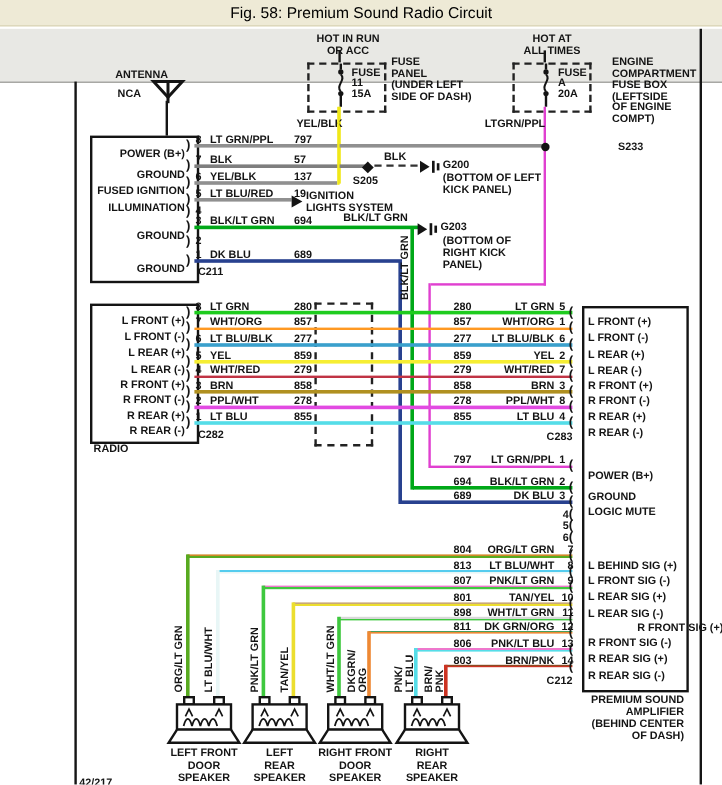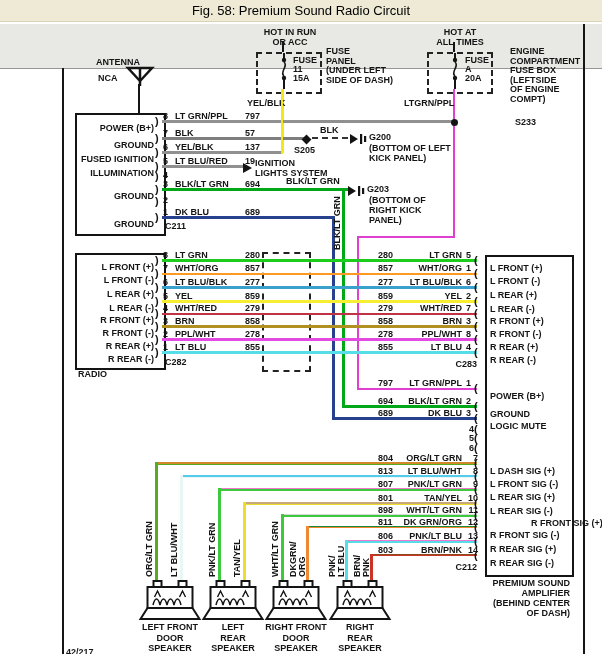--- a/index.html
+++ b/index.html
@@ -281,21 +281,21 @@
     <div class="br" style="left: 474px; top: 433px;">(</div>
     <div class="t r" style="left: 462px; top: 433px; width: 12px;">5</div>
     <div class="br" style="left: 474px; top: 443px;">(</div>
     <div class="t r" style="left: 462px; top: 443px; width: 12px;">6</div>
     <div class="hw" style="left: 156px; top: 462px; width: 321px; height: 3px; background: linear-gradient(rgb(208, 136, 40) 0px, rgb(208, 136, 40) 50%, rgb(88, 170, 32) 50%, rgb(88, 170, 32) 100%);"></div>
     <div class="vw" style="left: 155px; top: 462px; width: 3px; height: 120px; background: rgb(88, 170, 32);"></div>
     <div class="br" style="left: 474px; top: 458px;">(</div>
     <div class="t" style="left: 378px; top: 453px;">804</div>
     <div class="t r" style="left: 398px; top: 453px; width: 64px;">ORG/LT GRN</div>
     <div class="t r" style="left: 464px; top: 453px; width: 14px;">7</div>
-    <div class="t" style="left: 490px; top: 466px;">L DASH SIG (+)</div>
+    <div class="t" style="left: 490px; top: 466px;">L BEHIND SIG (+)</div>
     <div class="hw" style="left: 181px; top: 475px; width: 296px; height: 3px; background: linear-gradient(rgb(85, 204, 238) 0px, rgb(85, 204, 238) 50%, rgb(232, 246, 246) 50%, rgb(232, 246, 246) 100%);"></div>
     <div class="vw" style="left: 180px; top: 475px; width: 3px; height: 107px; background: rgb(232, 246, 246);"></div>
     <div class="br" style="left: 474px; top: 471px;">(</div>
     <div class="t" style="left: 378px; top: 466px;">813</div>
     <div class="t r" style="left: 398px; top: 466px; width: 64px;">LT BLU/WHT</div>
     <div class="t r" style="left: 464px; top: 466px; width: 14px;">8</div>
     <div class="t" style="left: 490px; top: 479px;">L FRONT SIG (-)</div>
     <div class="hw" style="left: 219px; top: 488px; width: 258px; height: 3px; background: linear-gradient(rgb(238, 119, 204) 0px, rgb(238, 119, 204) 50%, rgb(62, 200, 62) 50%, rgb(62, 200, 62) 100%);"></div>
     <div class="vw" style="left: 218px; top: 488px; width: 3px; height: 94px; background: rgb(62, 200, 62);"></div>
     <div class="br" style="left: 474px; top: 484px;">(</div>

